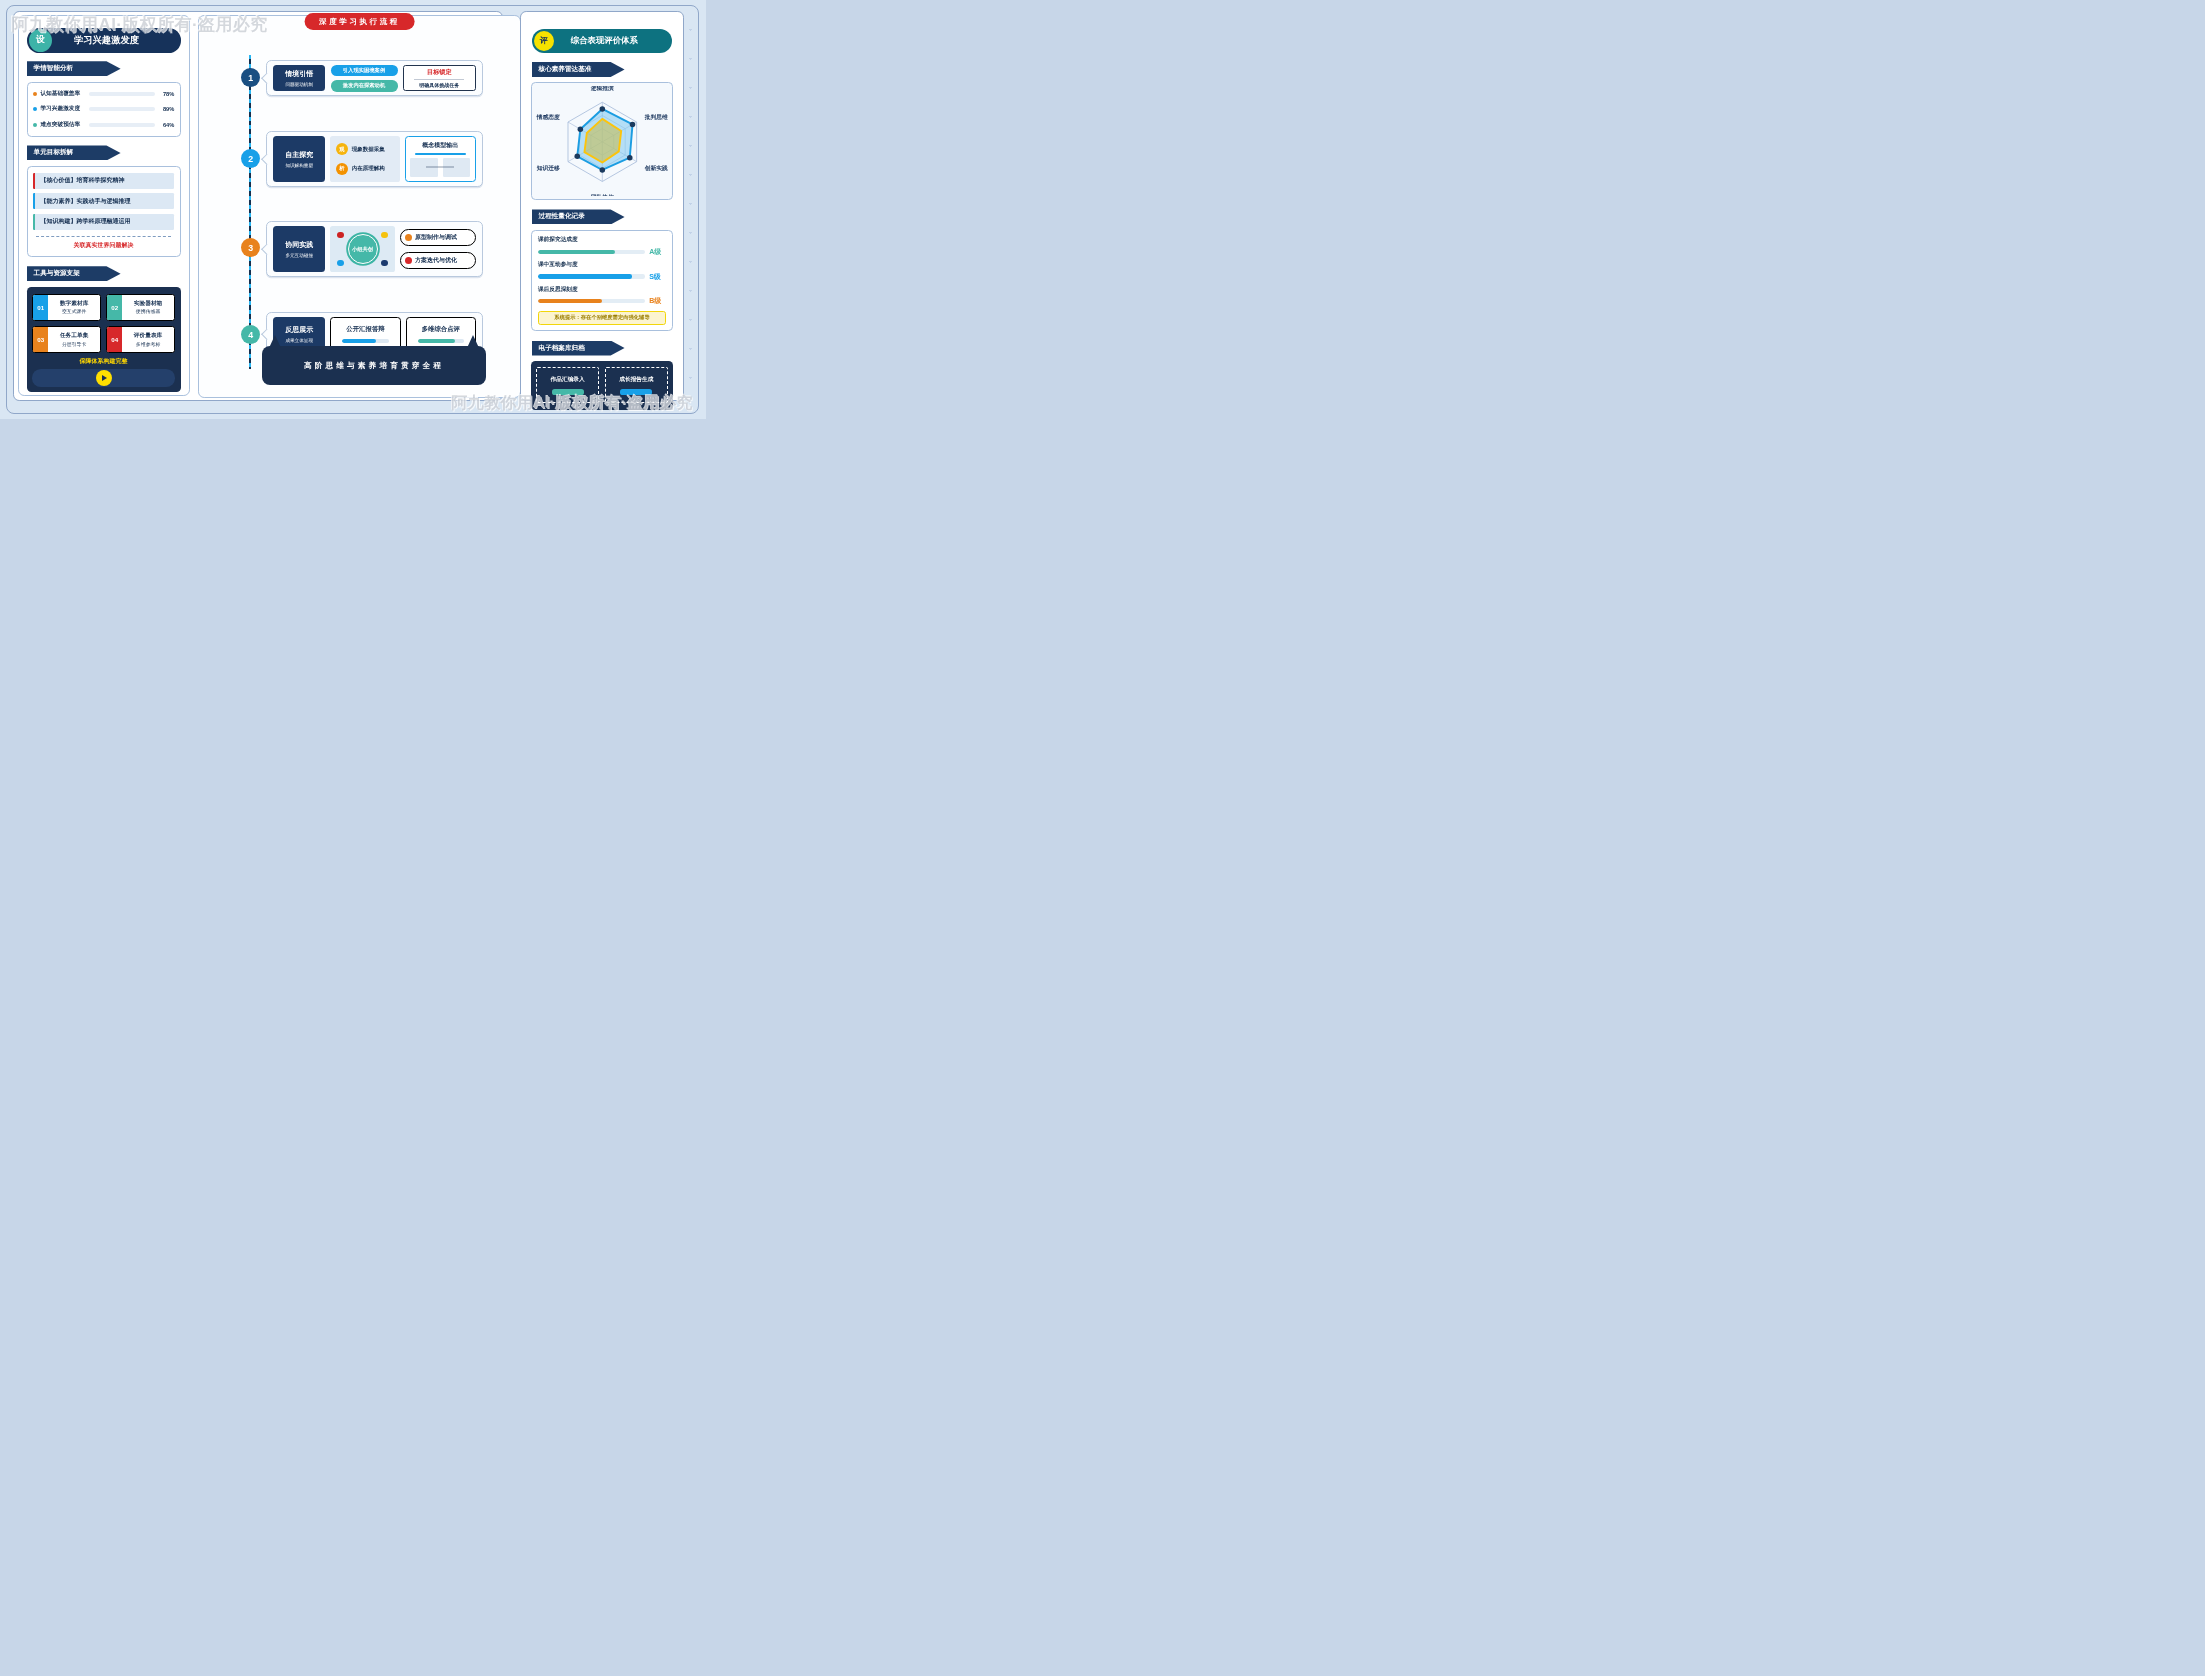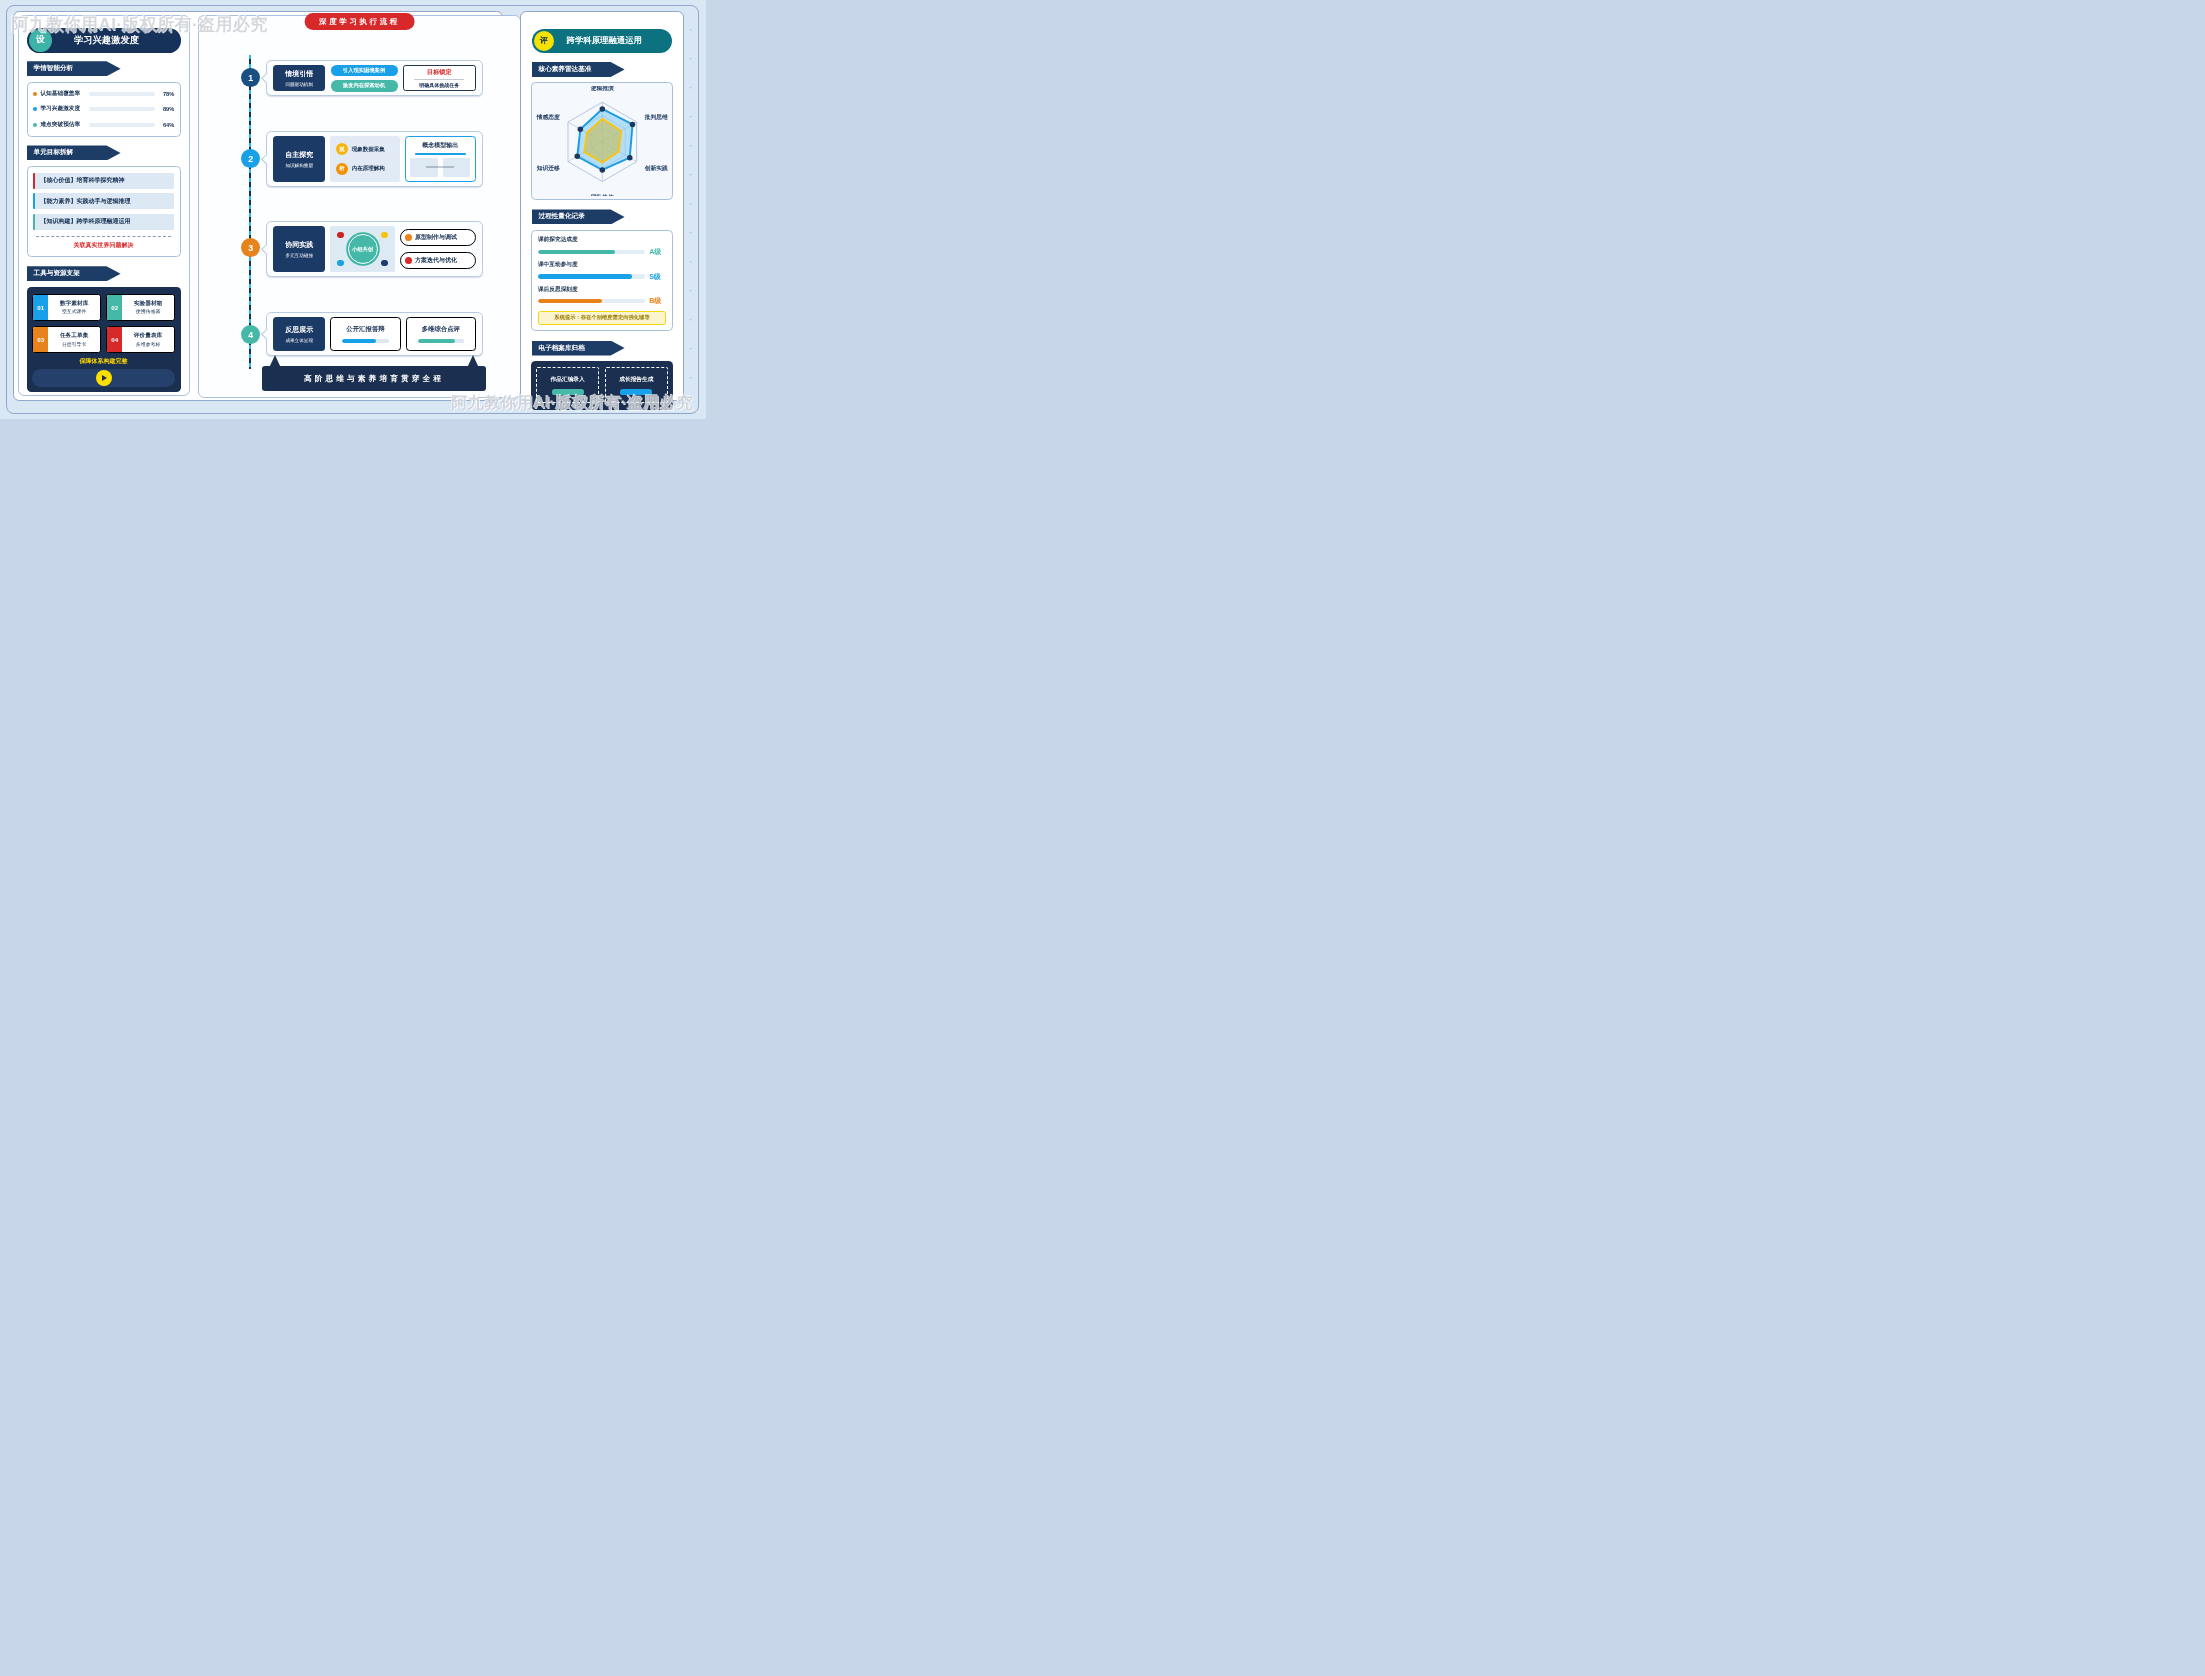--- a/index.html
+++ b/index.html
@@ -111,21 +111,21 @@
   .hub-bl{left:7px;bottom:5.3px;background:#18a0e8;} .hub-br{right:7px;bottom:5.3px;background:#1b3a6e;}
   .iter-col{width:76px;flex:none;display:flex;flex-direction:column;gap:5.3px;}
   .iter-pill{height:17px;border-radius:8.4px;border:1.3px solid;background:#fff;display:flex;align-items:center;
    gap:3.1px;padding:0 4px;box-sizing:border-box;}
   .iter-dot{width:7px;height:7px;border-radius:50%;flex:none;}
   .iter-text{font-size:6px;font-weight:bold;color:#122c4e;white-space:nowrap;}
   .show-box{flex:1;align-self:stretch;border:1.3px solid;border-radius:3.5px;background:#fff;display:flex;
    flex-direction:column;align-items:center;justify-content:center;gap:4.9px;}
   .show-title{font-size:6.4px;font-weight:bold;color:#122c4e;}
   .show-track{width:68%;height:3.5px;border-radius:1.8px;background:#dde8f2;overflow:hidden;}
-  .flow-banner{position:absolute;left:63px;top:350px;width:224px;height:25px;background:#1b3050;border-radius:3px;
+  .flow-banner{position:absolute;left:63px;top:330px;width:224px;height:39px;background:#1b3050;border-radius:8px;
    display:flex;align-items:center;justify-content:center;color:#fff;font-weight:bold;font-size:7.7px;letter-spacing:3.1px;}
   .flow-banner::before,.flow-banner::after{content:"";position:absolute;top:-11.5px;width:0;height:0;
    border-left:6.6px solid transparent;border-right:6.6px solid transparent;border-bottom:13.2px solid #1b3050;}
   .flow-banner::before{left:7px;} .flow-banner::after{right:7px;}
   
   .r-header{margin:17px 4.4px 0;height:24px;background:#0d7280;border-radius:12px;display:flex;align-items:center;}
   .r-badge{width:20px;height:20px;margin-left:2.2px;background:#f6e200;border-radius:50%;color:#16325a;
    font-size:8px;font-weight:bold;display:flex;align-items:center;justify-content:center;}
   .r-title{flex:1;text-align:center;color:#fff;font-size:8.4px;font-weight:bold;margin-right:17.6px;}
   .frame-b .sec-banner{width:93px;margin-top:9.3px;margin-left:4.4px;}
@@ -337,21 +337,21 @@
           </div>
       </div>
     </div>
 
     <div class="flow-banner">高阶思维与素养培育贯穿全程</div>
   </div>
 
   <div class="frame-b">
     <div class="r-header">
       <div class="r-badge">评</div>
-      <div class="r-title">跨学科原理融通运用</div>
+      <div class="r-title">综合表现评价体系</div>
     </div>
 
     <div class="sec-banner">核心素养雷达基准</div>
     <div class="radar-card">
       <svg id="radar-svg" width="146" height="110" viewBox="0 0 330 250">
           <line x1="165" y1="127" x2="165" y2="34" stroke="#a9bddb" stroke-width="1.5"></line>
           <line x1="165" y1="127" x2="245.5403625519528" y2="80.5" stroke="#a9bddb" stroke-width="1.5"></line>
           <line x1="165" y1="127" x2="245.5403625519528" y2="173.5" stroke="#a9bddb" stroke-width="1.5"></line>
           <line x1="165" y1="127" x2="165" y2="220" stroke="#a9bddb" stroke-width="1.5"></line>
           <line x1="165" y1="127" x2="84.4596374480472" y2="173.5" stroke="#a9bddb" stroke-width="1.5"></line>

